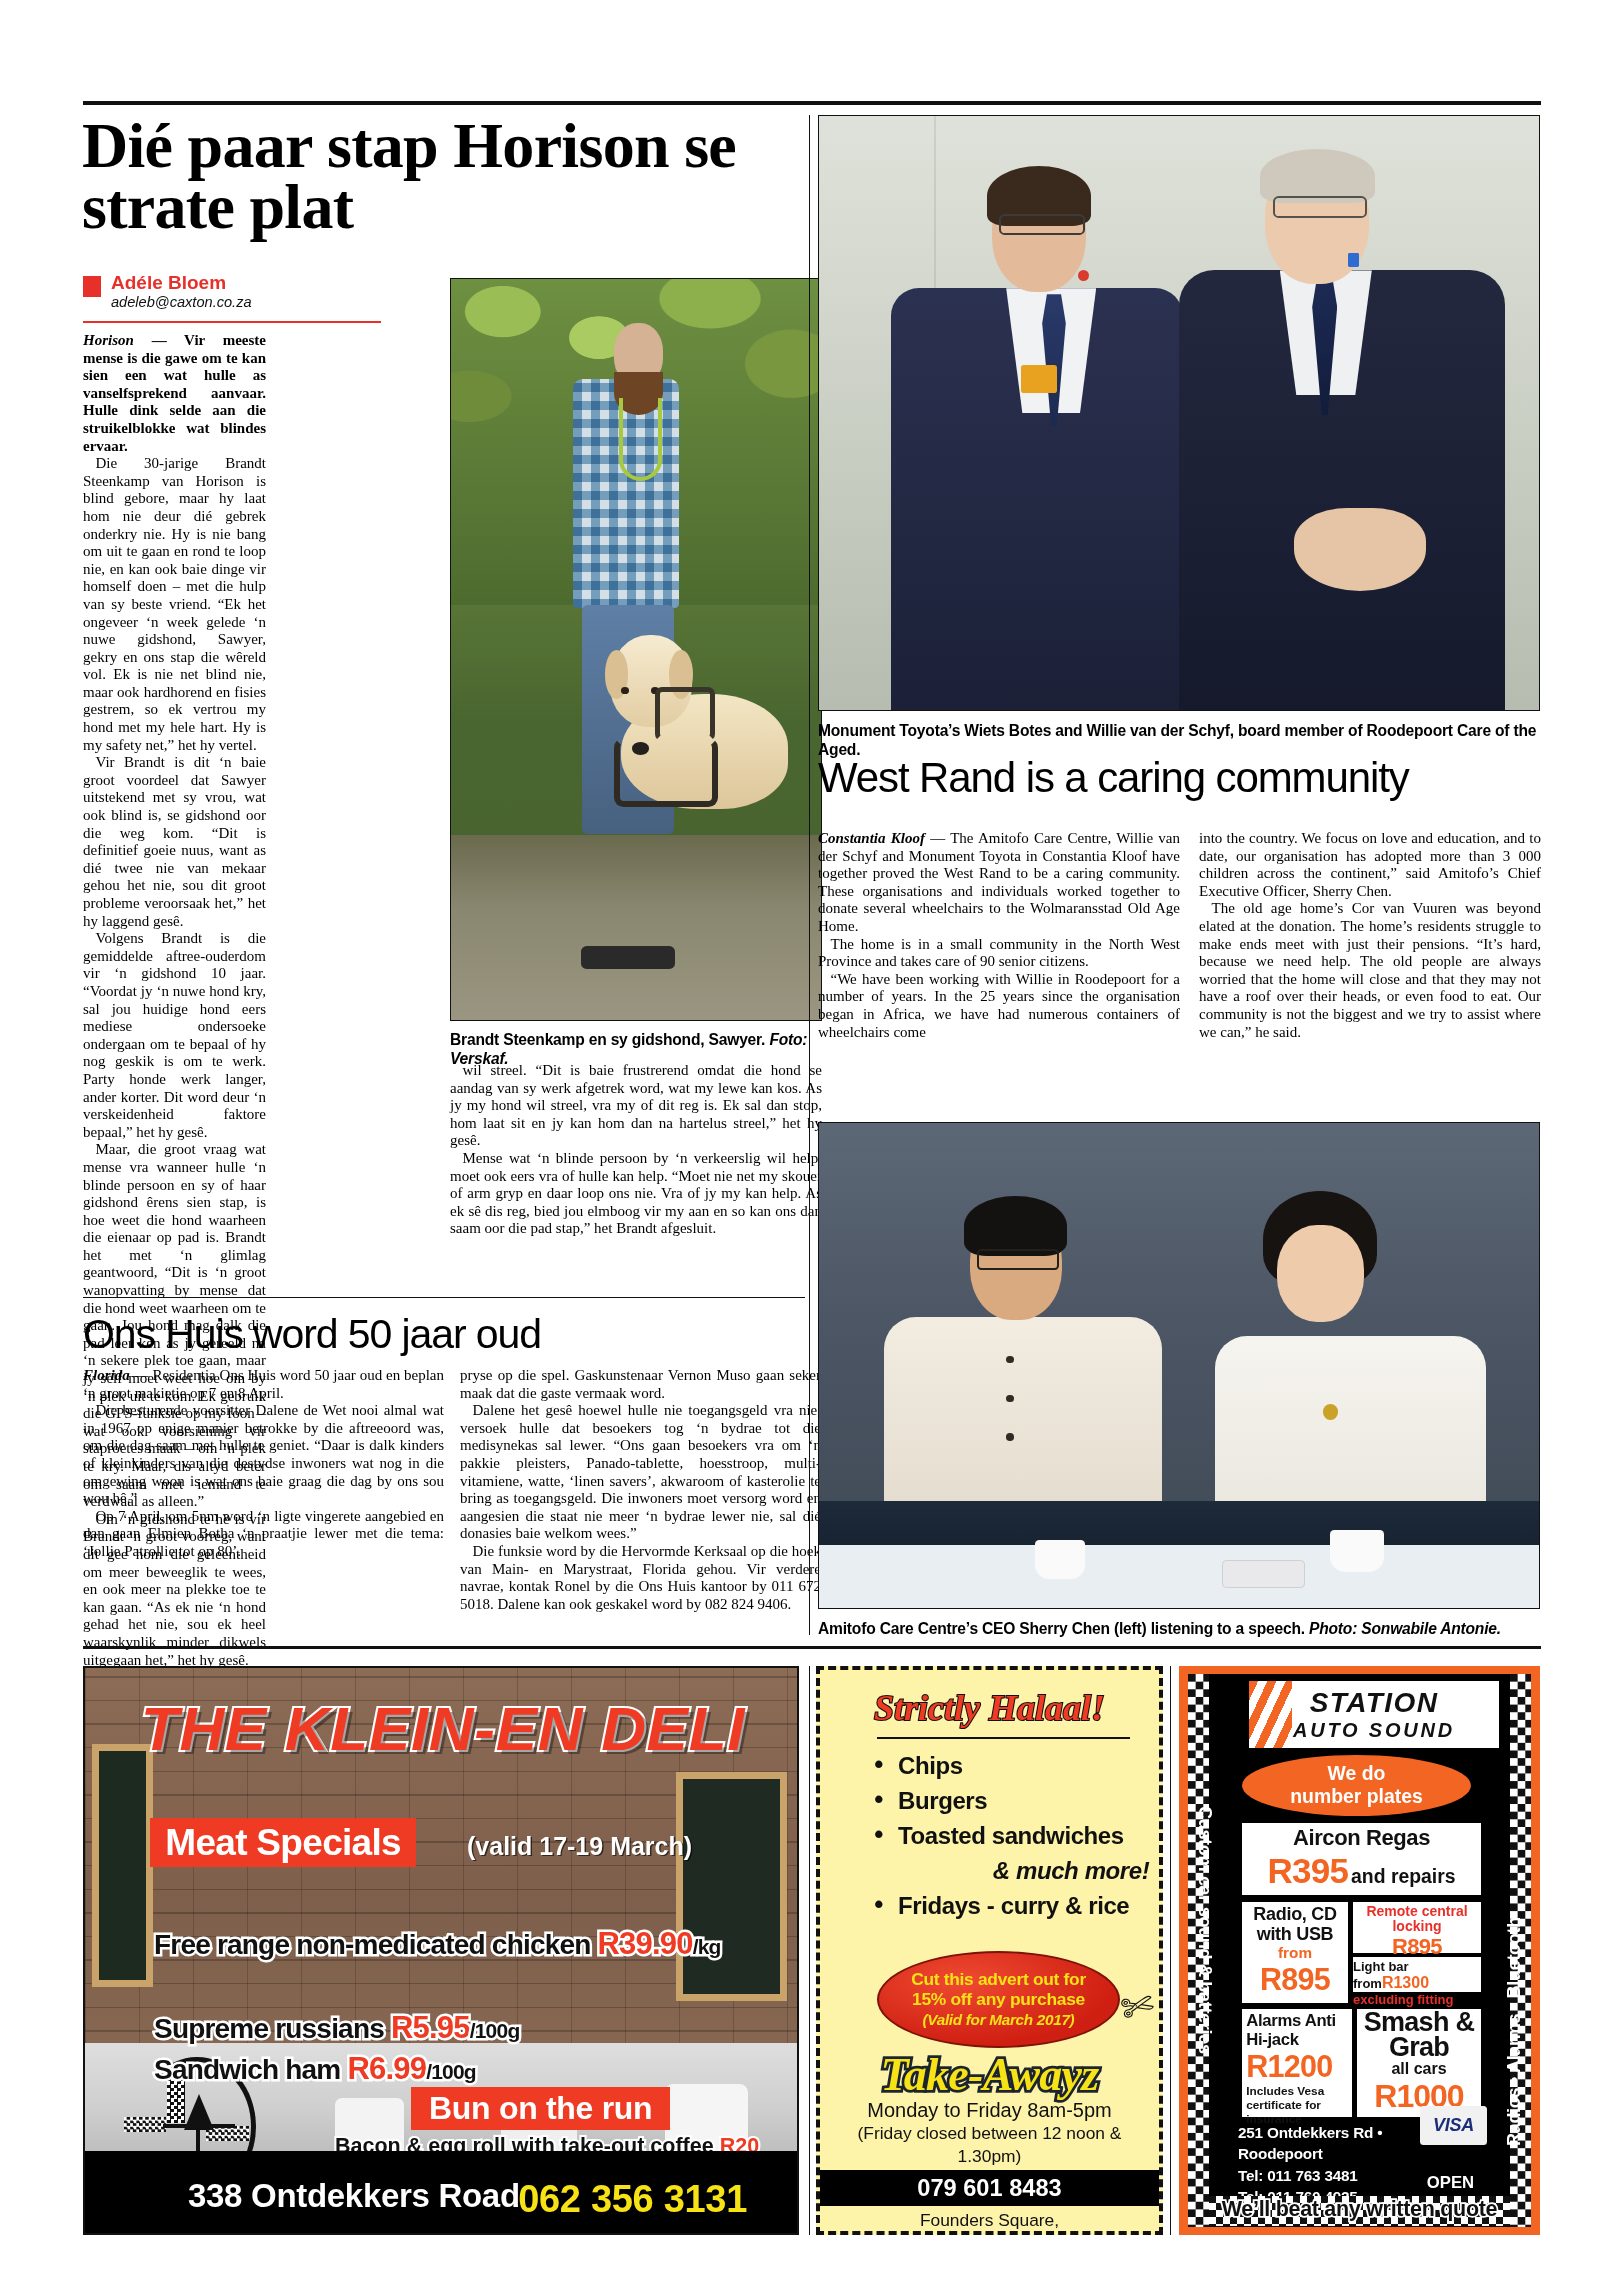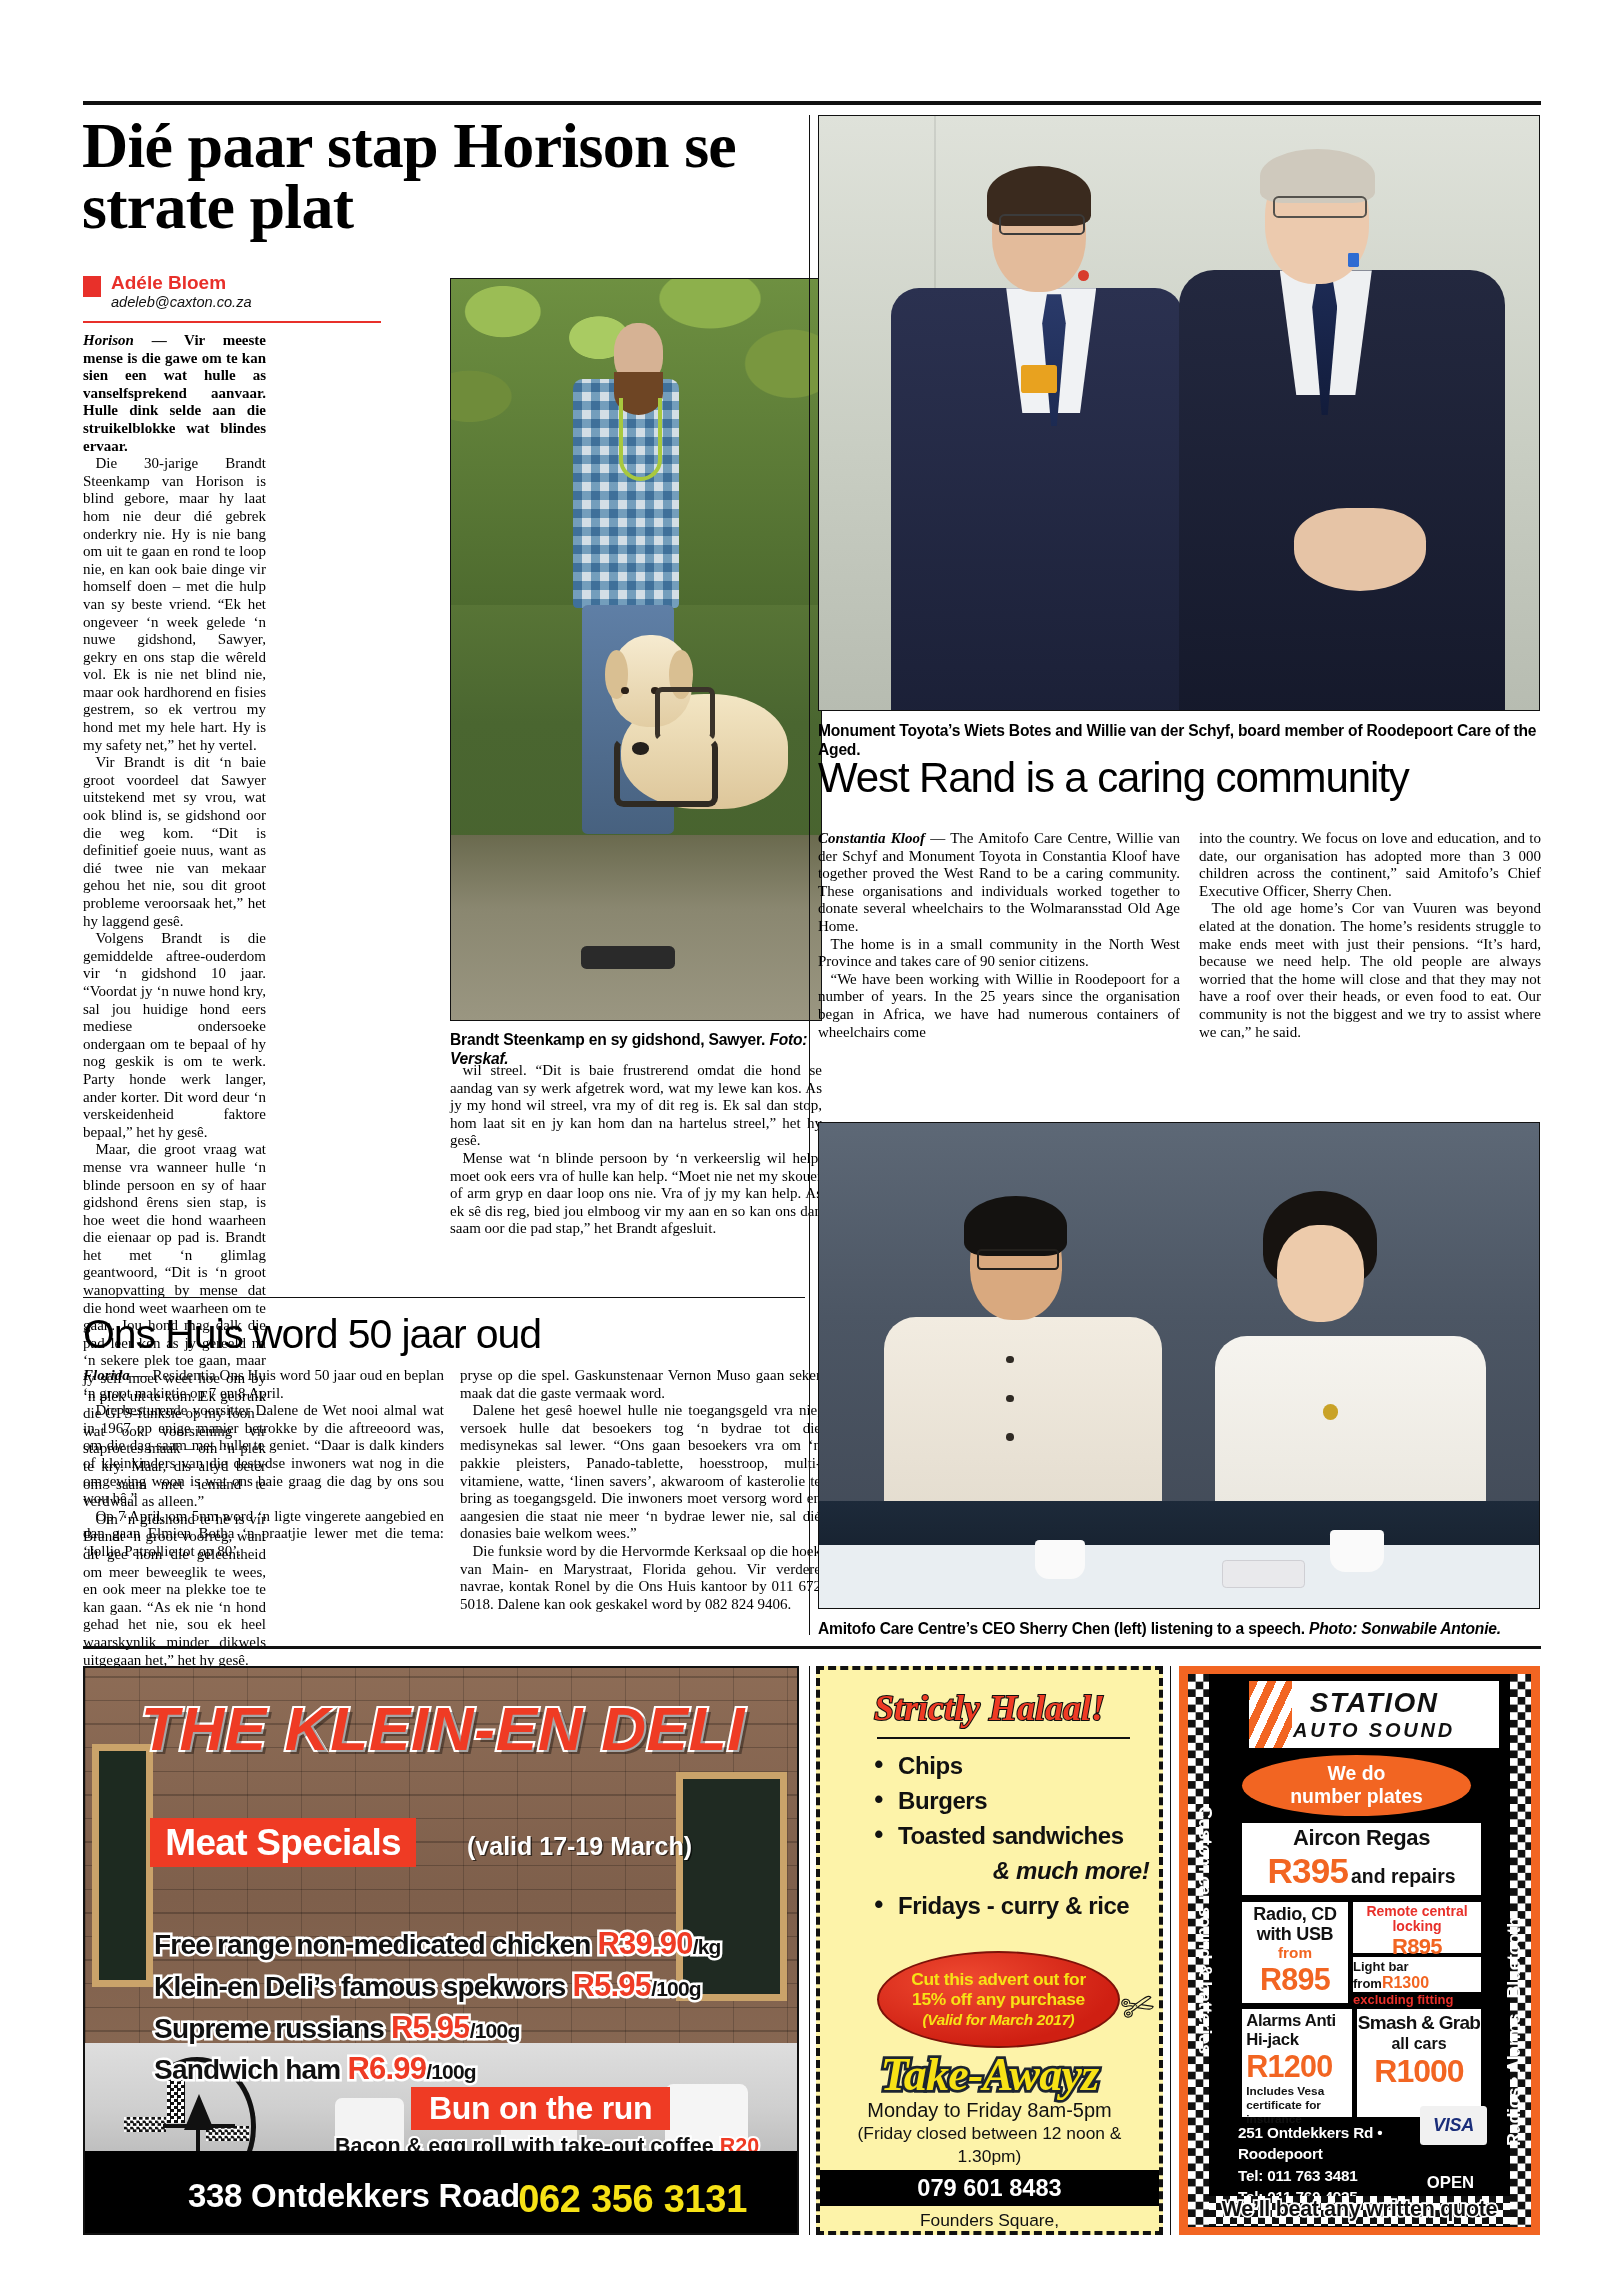--- a/index.html
+++ b/index.html
@@ -268,21 +268,21 @@
   #ad3 .remote .x2 { font-family:"Liberation Sans", sans-serif; font-weight:bold; font-size:22px; color:#f26522; letter-spacing:-0.7px;}
   #ad3 .lightbar { position:absolute; left:165px; top:283px; right:50px; height:35px; background:#fff; }
   #ad3 .lightbar .y1 { font-family:"Liberation Sans", sans-serif; font-weight:bold; font-size:13px; color:#111; margin-top:2.8px; }
   #ad3 .lightbar .y1 b { color:#f26522; font-size:16px; }
   #ad3 .lightbar .y2 { font-family:"Liberation Sans", sans-serif; font-weight:bold; font-size:13px; color:#e8302a; }
   #ad3 .alarms { position:absolute; left:54px; top:335px; width:110px; height:108px; background:#fff; padding:2.8px 4.2px; }
   #ad3 .alarms .z1 { font-family:"Liberation Sans", sans-serif; font-weight:bold; font-size:16.7px; color:#111; line-height:19px; letter-spacing:-0.3px;}
   #ad3 .alarms .z2 { font-family:"Liberation Sans", sans-serif; font-weight:bold; font-size:30.5px; color:#f26522; letter-spacing:-0.7px; }
   #ad3 .alarms .z3 { font-family:"Liberation Sans", sans-serif; font-weight:bold; font-size:11.8px; color:#111; line-height:14px; }
   #ad3 .smash { position:absolute; left:169px; top:335px; right:50px; height:108px; background:#fff; text-align:center; }
-  #ad3 .smash .s1 { font-family:"Liberation Sans", sans-serif; font-weight:bold; font-size:19px; color:#111; line-height:25px; margin-top:1.4px; letter-spacing:-0.7px;}
+  #ad3 .smash .s1 { font-family:"Liberation Sans", sans-serif; font-weight:bold; font-size:27px; color:#111; line-height:25px; margin-top:1.4px; letter-spacing:-0.7px;}
   #ad3 .smash .s2 { font-family:"Liberation Sans", sans-serif; font-weight:bold; font-size:16px; color:#111; }
   #ad3 .smash .s3 { font-family:"Liberation Sans", sans-serif; font-weight:bold; font-size:32px; color:#f26522; letter-spacing:-1px;}
   #ad3 .contact { position:absolute; left:50px; top:448px; width:174px; font-family:"Liberation Sans", sans-serif; font-weight:bold; font-size:15.3px; color:#fff; line-height:21.5px; letter-spacing:-0.2px;}
   #ad3 .visa { position:absolute; right:44px; top:432px; width:67px; height:39px; background:#f1f1f1; border-radius:3.5px; display:flex; align-items:center; justify-content:center; }
   #ad3 .visa span { font-family:"Liberation Sans", sans-serif; font-weight:bold; font-style:italic; font-size:18px; color:#1a2e7a; letter-spacing:-0.3px; }
   #ad3 .opensat { position:absolute; right:32px; top:498px; width:97px; text-align:center; font-family:"Liberation Sans", sans-serif; font-weight:bold; font-size:16.7px; color:#fff; line-height:21px; }
   #ad3 .beatbar { position:absolute; left:21px; right:21px; bottom:1.4px; height:30.5px; background:repeating-conic-gradient(#fff 0 25%, #111 0 50%) 0 0/14px 14px; }
   #ad3 .beatbar span { position:absolute; left:0; right:0; top:1.4px; text-align:center; font-family:"Liberation Sans", sans-serif; font-weight:bold; font-size:21.5px; color:#111; -webkit-text-stroke:3.5px #fff; paint-order:stroke fill; letter-spacing:-0.3px;}
 </style>
 </head>
@@ -435,21 +435,20 @@
       <div class="bar"></div>
       <div class="t1">Klein -en</div>
       <div class="t2">Deli</div>
     </div>
 
     <div class="title">THE KLEIN-EN DELI</div>
     <div class="meatbar"><span>Meat Specials</span></div>
     <div class="valid">(valid 17-19 March)</div>
 
     <div class="spec" id="sp1"><span>Free range non-medicated chicken</span> <span class="price">R39.90</span><span class="unit">/kg</span></div>
-    <div class="spec" id="sp2"><span>Klein-en Deli’s famous spekwors</span> <span class="price">R5.95</span><span class="unit">/100g</span></div>
     <div class="spec" id="sp3"><span>Supreme russians</span> <span class="price">R5.95</span><span class="unit">/100g</span></div>
     <div class="spec" id="sp4"><span>Sandwich ham</span> <span class="price">R6.99</span><span class="unit">/100g</span></div>
 
     <div class="bunbar"><span>Bun on the run</span></div>
     <div class="bun1"><span>Bacon &amp; egg roll with take-out coffee</span> <span class="price">R20</span></div>
     <div class="bun2">Mon-Fri 7am-10am</div>
     <div class="remember"><span>REMEMBER!! Restaurant open for  breakfast and lunches</span></div>
 
     <div class="blackbar"></div>
     <div class="addr">338 Ontdekkers Road</div>

